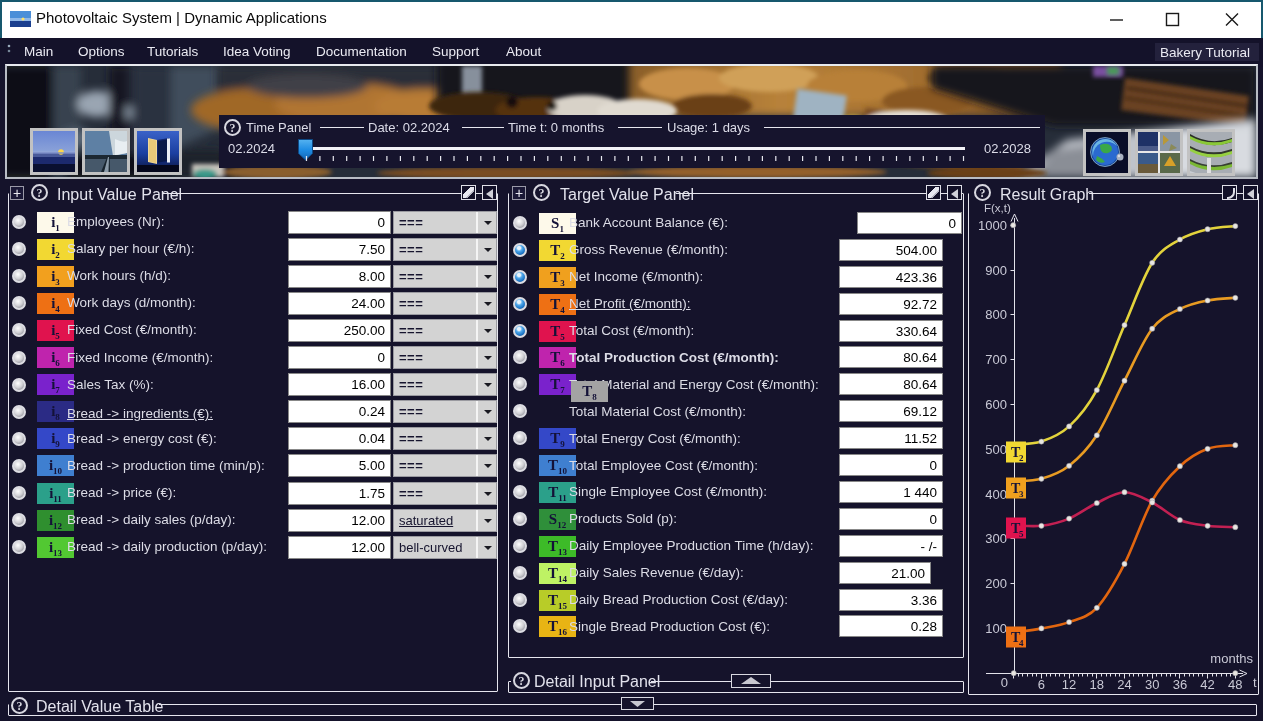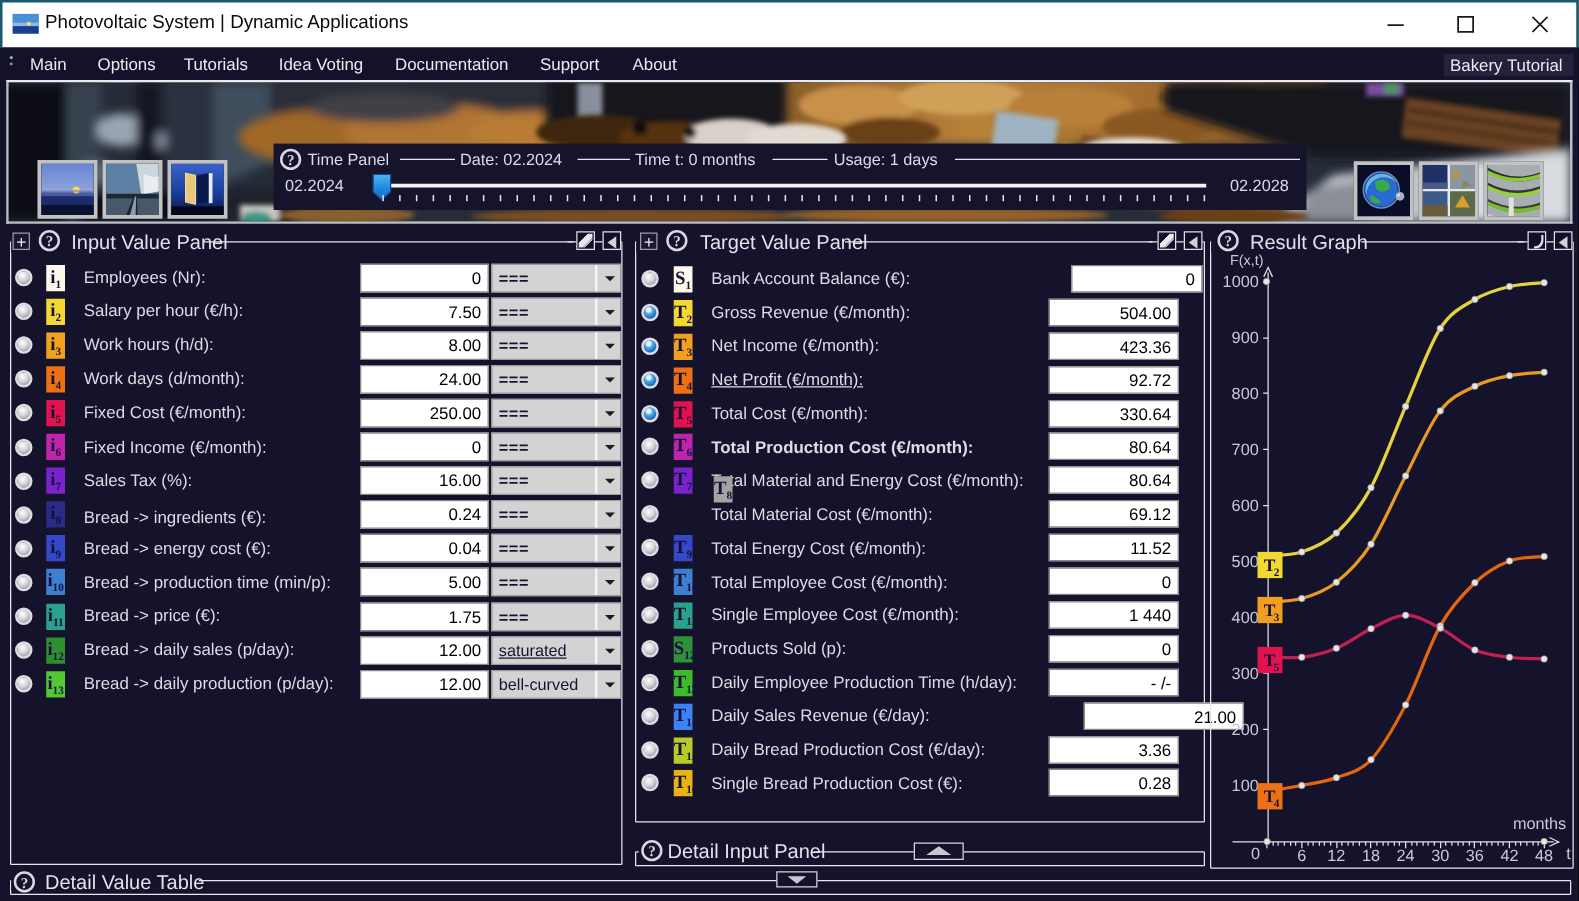--- a/index.html
+++ b/index.html
@@ -34,21 +34,21 @@
 .hbtn.tri:after{content:"";display:block;margin:3px auto 0;width:0;height:0;border:5px solid transparent;border-right:7px solid #d0d0d8;border-left:none;}
 .hbtn.pin:after{content:"";display:block;margin:2px 0 0 4px;width:6px;height:9px;border-right:2px solid #e0e0e8;border-bottom:2px solid #e0e0e8;border-radius:0 0 7px 0;}
 .plusicon{position:absolute;width:14px;height:14px;border:1px solid #9a9aa8;background:#1a1836;color:#e8e8f0;
   font-size:14px;line-height:12px;text-align:center;}
 .hbtn{position:absolute;width:15px;height:15px;border:1px solid #e0e0e8;background:#121028;color:#d0d0d8;
   text-align:center;}
 
 .radio{position:absolute;width:14px;height:14px;border-radius:50%;border:2px solid #dcdce2;
  background:radial-gradient(circle at 40% 33%,#ffffff,#d2d2d6 48%,#9a9aa2 80%,#7e7e86 100%);}
 .radio.sel{background:radial-gradient(circle at 40% 30%,#e8f4fd 0 1.5px,#52aaec 34%,#1a72c4 68%,#0a3c78 100%);}
-.icon{position:absolute;width:15px;height:21px;text-align:center;
+.icon{position:absolute;width:37px;height:21px;text-align:center;
  font-family:"Liberation Serif",serif;font-weight:bold;font-size:15px;line-height:20px;color:#141238;}
 .icon sub{font-size:9px;line-height:0;}
 .rowlabel{position:absolute;font-size:13.5px;color:#dcdce6;}
 .vbox{position:absolute;background:#ffffff;border:1px solid #888;color:#000;
  font-size:13.5px;text-align:right;padding-right:5px;line-height:21px;}
 .dbox{position:absolute;background:#d3d3d3;border:1px solid #9a9aa0;color:#16142e;
  font-size:13px;padding-left:5px;line-height:21px;}
 .dbox b{font-weight:bold;letter-spacing:0.5px;}
 .darrow{position:absolute;right:0;top:0;width:20px;height:21px;background:#d3d3d3;
  border-left:2px solid #f4f4f4;}
@@ -384,21 +384,21 @@
   <div class="rowlabel" style="left:67px;top:349.5px;">Fixed Income (€/month):</div>
   <div class="vbox" style="left:288px;top:346.0px;width:103px;height:23px;">0</div>
   <div class="dbox" style="left:393px;top:346.0px;width:104px;height:23px;"><b>===</b><span class="darrow"></span></div>
   <div class="radio" style="left:12px;top:377.6px;"></div>
   <div class="icon" style="left:37px;top:374.1px;background:#7a22cc;">i<sub>7</sub></div>
   <div class="rowlabel" style="left:67px;top:376.6px;">Sales Tax (%):</div>
   <div class="vbox" style="left:288px;top:373.1px;width:103px;height:23px;">16.00</div>
   <div class="dbox" style="left:393px;top:373.1px;width:104px;height:23px;"><b>===</b><span class="darrow"></span></div>
   <div class="radio" style="left:12px;top:404.7px;"></div>
   <div class="icon" style="left:37px;top:401.2px;background:#2b2b85;">i<sub>8</sub></div>
-  <div class="rowlabel" style="left:67px;top:406px;">Bread -&gt; ingredients (€):</div>
+  <div class="rowlabel" style="left:67px;top:406px;text-decoration:underline;">Bread -&gt; ingredients (€):</div>
   <div class="vbox" style="left:288px;top:400.2px;width:103px;height:23px;">0.24</div>
   <div class="dbox" style="left:393px;top:400.2px;width:104px;height:23px;"><b>===</b><span class="darrow"></span></div>
   <div class="radio" style="left:12px;top:431.8px;"></div>
   <div class="icon" style="left:37px;top:428.3px;background:#3448c8;">i<sub>9</sub></div>
   <div class="rowlabel" style="left:67px;top:430.8px;">Bread -&gt; energy cost (€):</div>
   <div class="vbox" style="left:288px;top:427.3px;width:103px;height:23px;">0.04</div>
   <div class="dbox" style="left:393px;top:427.3px;width:104px;height:23px;"><b>===</b><span class="darrow"></span></div>
   <div class="radio" style="left:12px;top:458.9px;"></div>
   <div class="icon" style="left:37px;top:455.4px;background:#3f7fd0;">i<sub>10</sub></div>
   <div class="rowlabel" style="left:67px;top:457.9px;">Bread -&gt; production time (min/p):</div>
@@ -474,23 +474,23 @@
   <div class="vbox" style="left:839px;top:480.9px;width:104px;height:22px;">1 440</div>
   <div class="radio" style="left:513px;top:511.8px;"></div>
   <div class="icon" style="left:539px;top:508.8px;background:#2f8f3a;">S<sub>12</sub></div>
   <div class="rowlabel" style="left:569px;top:511.3px;">Products Sold (p):</div>
   <div class="vbox" style="left:839px;top:507.8px;width:104px;height:22px;">0</div>
   <div class="radio" style="left:513px;top:538.7px;"></div>
   <div class="icon" style="left:539px;top:535.7px;background:#3dbb28;">T<sub>13</sub></div>
   <div class="rowlabel" style="left:569px;top:538.2px;">Daily Employee Production Time (h/day):</div>
   <div class="vbox" style="left:839px;top:534.7px;width:104px;height:22px;">- /-</div>
   <div class="radio" style="left:513px;top:565.6px;"></div>
-  <div class="icon" style="left:539px;top:562.6px;background:#3b82f6;">T<sub>14</sub></div>
+  <div class="icon" style="left:539px;top:562.6px;background:#bef264;">T<sub>14</sub></div>
   <div class="rowlabel" style="left:569px;top:565.1px;">Daily Sales Revenue (€/day):</div>
-  <div class="vbox" style="left:839px;top:561.6px;width:128px;height:22px;margin-left:28px;">21.00</div>
+  <div class="vbox" style="left:839px;top:561.6px;width:92px;height:22px;">21.00</div>
   <div class="radio" style="left:513px;top:592.5px;"></div>
   <div class="icon" style="left:539px;top:589.5px;background:#b8cc28;">T<sub>15</sub></div>
   <div class="rowlabel" style="left:569px;top:592.0px;">Daily Bread Production Cost (€/day):</div>
   <div class="vbox" style="left:839px;top:588.5px;width:104px;height:22px;">3.36</div>
   <div class="radio" style="left:513px;top:619.4px;"></div>
   <div class="icon" style="left:539px;top:616.4px;background:#e8b414;">T<sub>16</sub></div>
   <div class="rowlabel" style="left:569px;top:618.9px;">Single Bread Production Cost (€):</div>
   <div class="vbox" style="left:839px;top:615.4px;width:104px;height:22px;">0.28</div>
 
   <div class="gbox" style="left:508px;top:681px;width:456px;height:12px;"></div>

